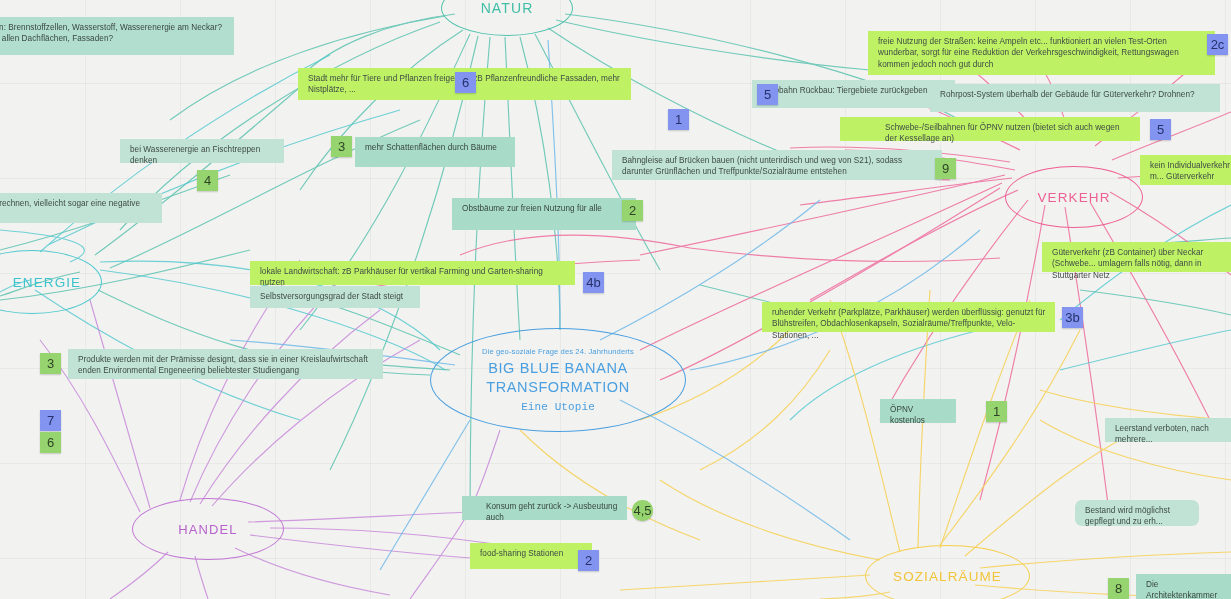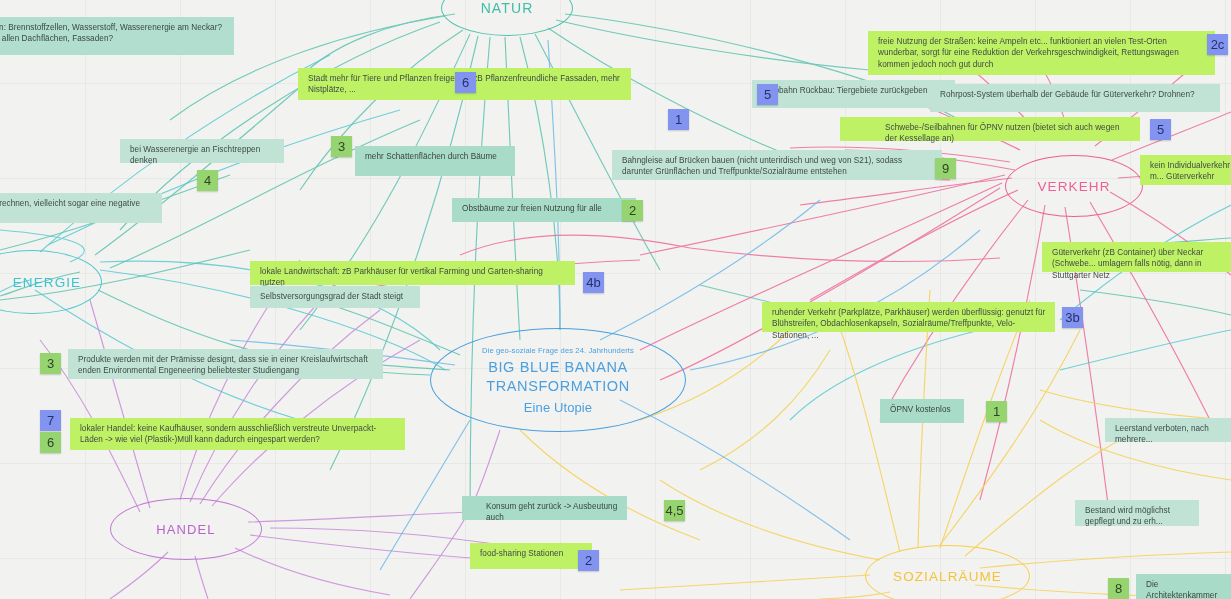--- a/index.html
+++ b/index.html
@@ -61,21 +61,21 @@
 
   .center{
     position:absolute;box-sizing:border-box;
     border:1.6px solid #4a9fe0;border-radius:50%;
     display:flex;flex-direction:column;
     align-items:center;justify-content:center;
     color:#4a9fe0;text-align:center;
   }
   .center .sup{font-size:7.6px;margin-bottom:3px;letter-spacing:.1px;}
   .center .t1,.center .t2{font-size:14.5px;letter-spacing:.6px;line-height:19px;}
-  .center .sub{font-size:13px;margin-top:4px;letter-spacing:.1px;}
+  .center .sub{font-size:11px;margin-top:4px;letter-spacing:.1px;font-family:Liberation Mono, monospace;}
 </style>
 </head>
 <body>
 
 <div id="canvas">
   <div id="grid"></div>
 
   <svg class="links" viewBox="0 0 1231 599">
     <g stroke="#5cc3b0" opacity=".85">
       <path d="M455 14 C 390 22, 330 45, 300 78"></path>
@@ -185,29 +185,29 @@
       <path d="M470 420 C 440 470, 410 520, 380 570"></path>
       <path d="M620 400 C 700 440, 780 490, 850 540"></path>
       <path d="M690 370 C 800 350, 900 300, 980 230"></path>
     </g>
   </svg>
 
   <div class="hub natur" style="left:441px;top:-20px;width:132px;height:56px;">
     <span>NATUR</span>
   </div>
 
-  <div class="hub verkehr" style="left:1005px;top:155px;width:138px;height:62px;">
+  <div class="hub verkehr" style="left:1005px;top:166px;width:138px;height:62px;">
     <span>VERKEHR</span>
   </div>
 
   <div class="hub energie" style="left:-38px;top:250px;width:140px;height:64px;">
     <span style="padding-left:30px;">ENERGIE</span>
   </div>
 
-  <div class="hub handel" style="left:110px;top:498px;width:152px;height:62px;">
+  <div class="hub handel" style="left:132px;top:498px;width:152px;height:62px;">
     <span>HANDEL</span>
   </div>
 
   <div class="hub sozial" style="left:865px;top:545px;width:165px;height:62px;">
     <span>SOZIALRÄUME</span>
   </div>
 
   <div class="center" style="left:430px;top:328px;width:256px;height:104px;">
     <div class="sup">Die geo-soziale Frage des 24. Jahrhunderts</div>
     <div class="t1">BIG BLUE BANANA</div>
@@ -223,47 +223,46 @@
 
   <div class="note pale" style="left:752px;top:80px;width:203px;height:28px;">Autobahn Rückbau: Tiergebiete zurückgeben</div>
 
   <div class="note pale" style="left:930px;top:84px;width:290px;height:28px;">Rohrpost-System überhalb der Gebäude für Güterverkehr? Drohnen?</div>
 
 
   <div class="note lightblue" style="left:840px;top:117px;width:300px;height:24px;padding-left:45px;">Schwebe-/Seilbahnen für ÖPNV nutzen (bietet sich auch wegen der Kessellage an)</div>
 
   <div class="note pale" style="left:120px;top:139px;width:164px;height:24px;">bei Wasserenergie an Fischtreppen denken</div>
 
-  <div class="note mint" style="left:355px;top:146px;width:160px;height:30px;">mehr Schattenflächen durch Bäume</div>
+  <div class="note mint" style="left:355px;top:137px;width:160px;height:30px;">mehr Schattenflächen durch Bäume</div>
 
   <div class="note pale" style="left:612px;top:150px;width:330px;height:30px;">Bahngleise auf Brücken bauen (nicht unterirdisch und weg von S21), sodass darunter Grünflächen und Treffpunkte/Sozialräume entstehen</div>
 
   <div class="note lightblue" style="left:1140px;top:155px;width:110px;height:30px;">kein Individualverkehr m... Güterverkehr</div>
 
   <div class="note pale" style="left:-38px;top:193px;width:200px;height:30px;">...b ausrechnen, vielleicht sogar eine negative ...uch</div>
 
-  <div class="note mint" style="left:452px;top:198px;width:184px;height:24px;">Obstbäume zur freien Nutzung für alle</div>
+  <div class="note mint" style="left:452px;top:198px;width:184px;height:32px;">Obstbäume zur freien Nutzung für alle</div>
 
   <div class="note lightblue" style="left:1042px;top:242px;width:195px;height:30px;">Güterverkehr (zB Container) über Neckar (Schwebe... umlagern falls nötig, dann in Stuttgarter Netz</div>
 
   <div class="note lightblue" style="left:250px;top:261px;width:325px;height:24px;">lokale Landwirtschaft: zB Parkhäuser für vertikal Farming und Garten-sharing nutzen</div>
 
   <div class="note pale" style="left:250px;top:286px;width:170px;height:22px;">Selbstversorgungsgrad der Stadt steigt</div>
 
   <div class="note lightblue" style="left:762px;top:302px;width:293px;height:30px;">ruhender Verkehr (Parkplätze, Parkhäuser) werden überflüssig: genutzt für Blühstreifen, Obdachlosenkapseln, Sozialräume/Treffpunkte, Velo-Stationen, ...</div>
 
   <div class="note pale" style="left:68px;top:349px;width:315px;height:30px;">Produkte werden mit der Prämisse designt, dass sie in einer Kreislaufwirtschaft enden Environmental Engeneering beliebtester Studiengang</div>
 
-  <div class="note mint" style="left:880px;top:399px;width:84px;height:24px;">ÖPNV kostenlos</div>
+  <div class="note mint" style="left:880px;top:399px;width:76px;height:24px;">ÖPNV kostenlos</div>
 
   <div class="note pale" style="left:1105px;top:418px;width:126px;height:24px;">Leerstand verboten, nach mehrere...</div>
 
-  <div class="note lightblue" style="left:70px;top:418px;width:335px;height:32px;">lokaler Handel: keine Kaufhäuser, sondern ausschließlich verstreute Unverpackt-Läden -&gt; wie viel (Plastik-)Müll kann dadurch eingespart werden?</div>
-
-  <div class="note pale" style="left:1075px;top:500px;width:124px;height:26px;">Bestand wird möglichst gepflegt und zu erh...</div>
+
+  <div class="note pale" style="left:1075px;top:500px;width:124px;height:26px;border-radius:7px;">Bestand wird möglichst gepflegt und zu erh...</div>
 
   <div class="note mint" style="left:462px;top:496px;width:165px;height:24px;padding-left:24px;">Konsum geht zurück -&gt; Ausbeutung auch</div>
 
   <div class="note lightblue" style="left:470px;top:543px;width:122px;height:26px;">food-sharing Stationen</div>
 
   <div class="note mint" style="left:1136px;top:574px;width:95px;height:25px;">Die Architektenkammer ...</div>
 
   <div class="badge b" style="left:1207px;top:34px;">2c</div>
   <div class="badge b" style="left:455px;top:72px;">6</div>
   <div class="badge b" style="left:757px;top:84px;">5</div>
@@ -272,16 +271,16 @@
   <div class="badge g" style="left:331px;top:136px;">3</div>
   <div class="badge g" style="left:935px;top:158px;">9</div>
   <div class="badge g" style="left:197px;top:170px;">4</div>
   <div class="badge g" style="left:622px;top:200px;">2</div>
   <div class="badge b" style="left:583px;top:272px;">4b</div>
   <div class="badge b" style="left:1062px;top:307px;">3b</div>
   <div class="badge g" style="left:40px;top:353px;">3</div>
   <div class="badge b" style="left:40px;top:410px;">7</div>
   <div class="badge g" style="left:986px;top:401px;">1</div>
   <div class="badge g" style="left:40px;top:432px;">6</div>
-  <div class="badge g" style="left:664px;top:500px;">4,5</div>
+  <div class="badge g" style="left:632px;top:500px;border-radius:10px;">4,5</div>
   <div class="badge b" style="left:578px;top:550px;">2</div>
   <div class="badge g" style="left:1108px;top:578px;">8</div>
 </div>
 
 </body></html>

